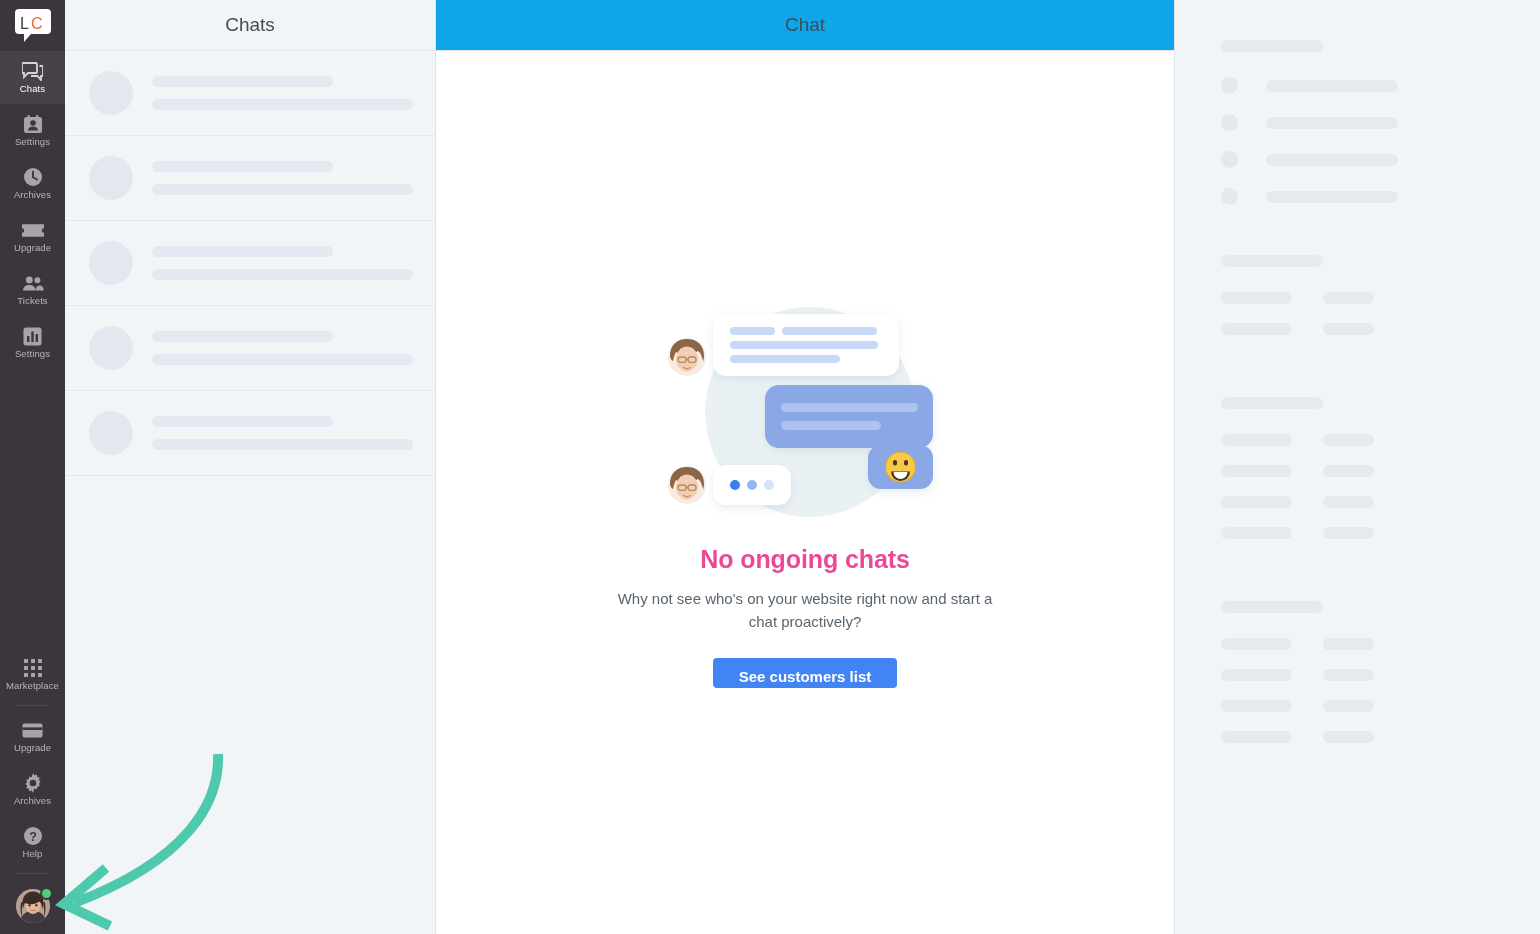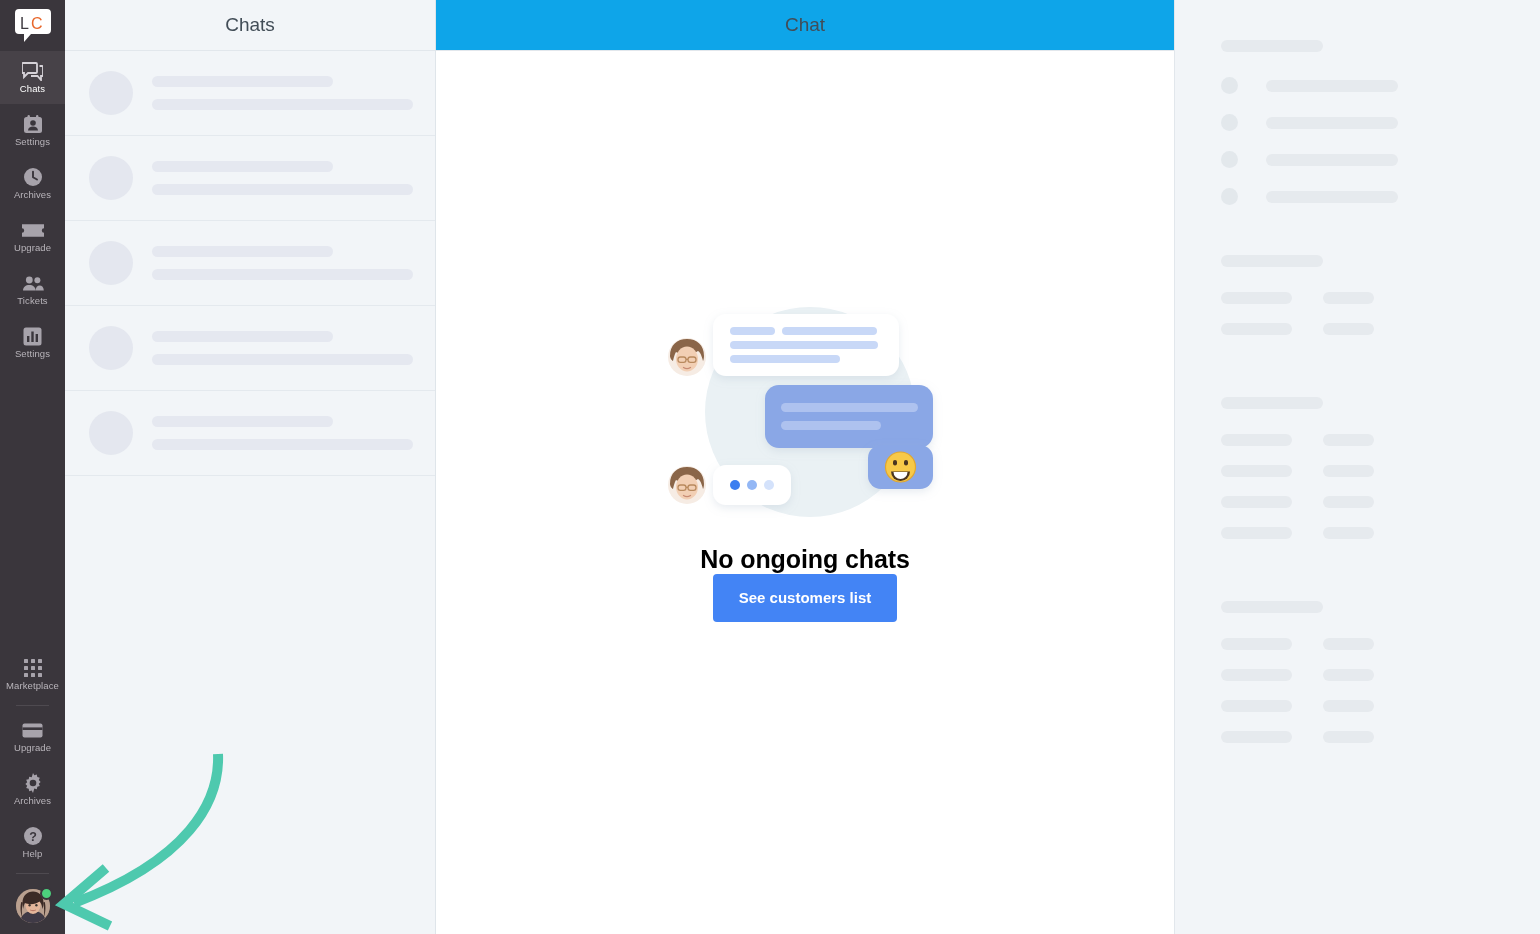--- a/index.html
+++ b/index.html
@@ -170,41 +170,41 @@
     align-items: center;
     justify-content: flex-start;
     padding-top: 236px;
   }
   .illus { width: 280px; height: 240px; margin-bottom: 18px; }
   .illus svg { display: block; }
 
   .empty-title {
     font-size: 25px;
     font-weight: 700;
-    color: #000000;
+    color: #ec4899;
     letter-spacing: -0.1px;
-    margin-bottom: 0;
+    margin-bottom: 14px;
   }
   .empty-sub {
     font-size: 15px;
     color: #596570;
     line-height: 1.53;
     text-align: center;
     width: 400px;
     margin-bottom: 24px;
   }
   .cta-btn {
     background: #4384f5;
     color: #ffffff;
     font-size: 15px;
     font-weight: 700;
     border: none;
     border-radius: 4px;
     padding: 0 26px;
-    height: 48px;
+    height: 30px;
     line-height: 38px;
     cursor: pointer;
     font-family: "Liberation Sans", sans-serif;
   }
 
   
   .details-col {
     width: 365px;
     flex: 0 0 365px;
     height: 934px;
@@ -510,20 +510,21 @@
           <g filter="url(#sh)">
             <rect x="48" y="178" width="78" height="40" rx="13" fill="#ffffff"></rect>
           </g>
           <circle cx="70" cy="198" r="5" fill="#3b7ef0"></circle>
           <circle cx="87" cy="198" r="5" fill="#93b7f5"></circle>
           <circle cx="104" cy="198" r="5" fill="#d4e2fb"></circle>
         </svg>
       </div>
 
       <h1 class="empty-title">No ongoing chats</h1>
+      <p class="empty-sub">Why not see who's on your website right now and start a chat proactively?</p>
       <button class="cta-btn">See customers list</button>
     </div>
   </section>
 
   <aside class="details-col">
 
     <div class="dgroup" style="margin-bottom:24px;">
       <div class="d-head" style="margin-bottom:25px;"></div>
       <div class="d-row" style="margin-bottom:20px;">
         <div class="d-circ"></div>

